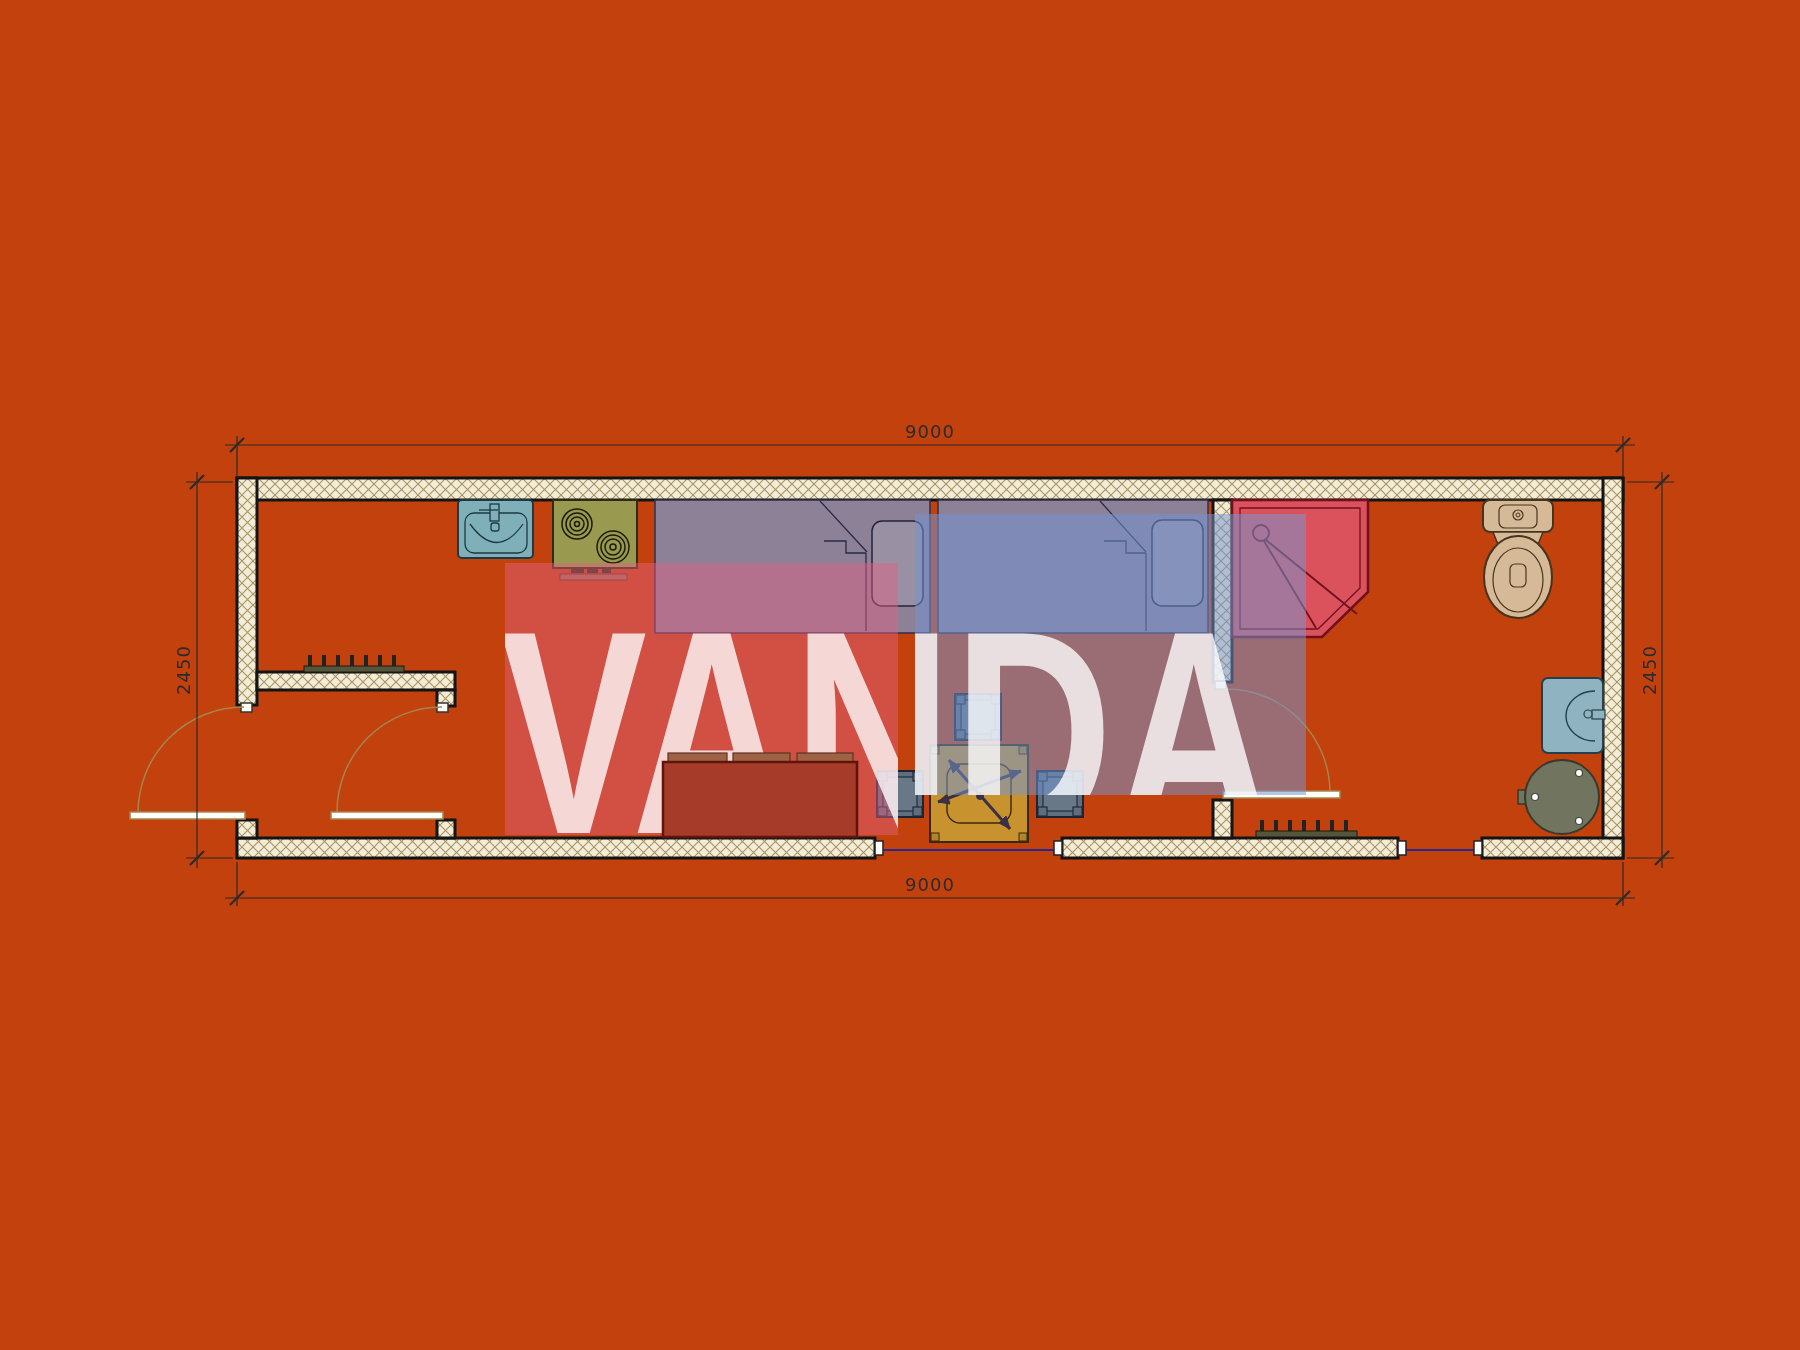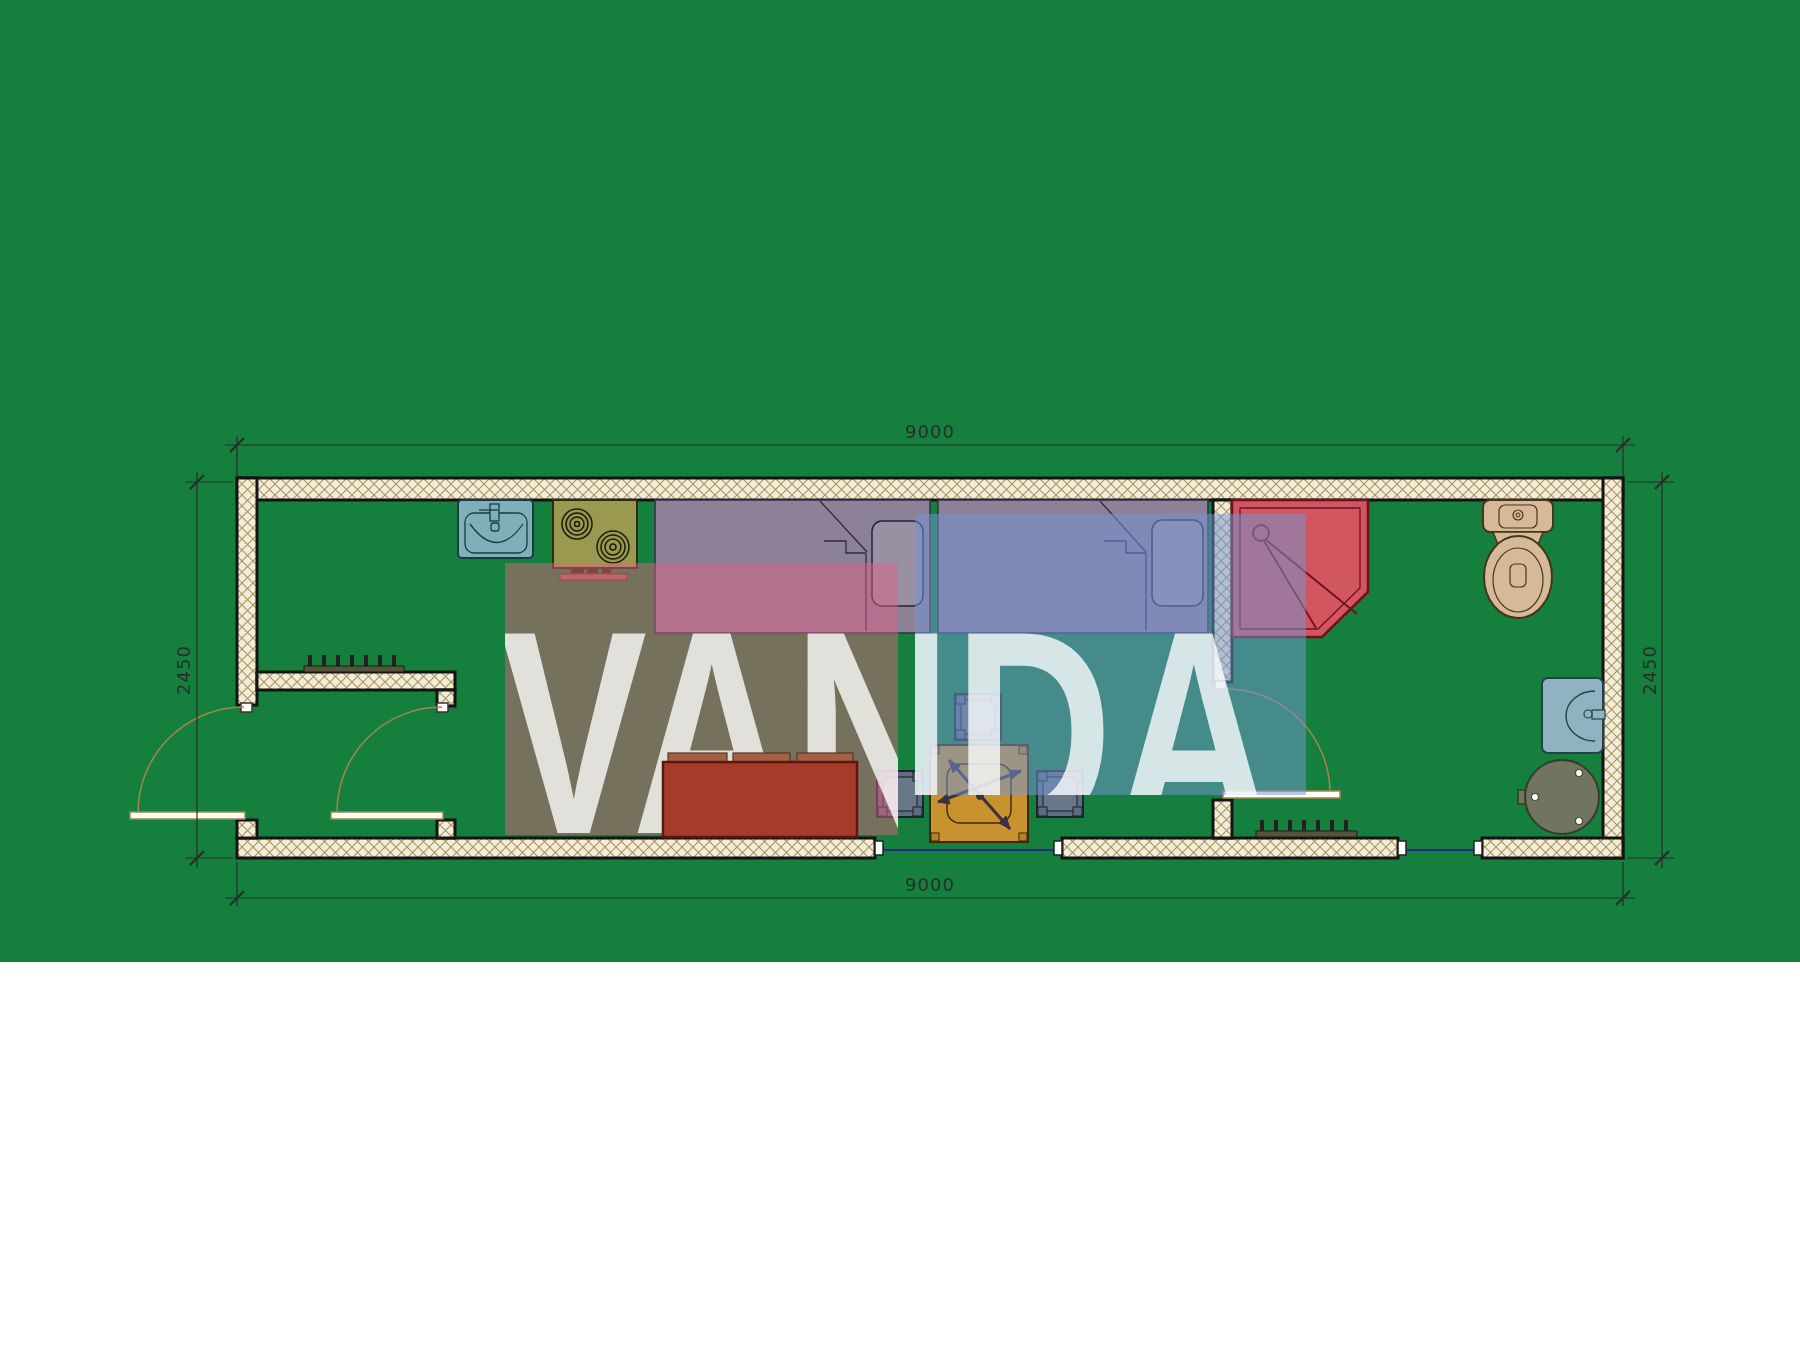--- a/index.html
+++ b/index.html
@@ -1,16 +1,16 @@
 <!DOCTYPE html>
 <html><head>
 <meta charset="utf-8">
 <style>
   html,body{margin:0;padding:0;background:#ffffff;}
-  .stage{position:relative;width:1800px;height:962px;background:#15803d;overflow:hidden;
+  .stage{position:relative;width:1800px;height:1350px;background:#c2410c;overflow:hidden;
          font-family:"DejaVu Sans",sans-serif;}
   .stage svg{position:absolute;left:0;top:0;}
   .dimtext{font-family:"DejaVu Sans",sans-serif;font-size:18px;letter-spacing:1px;fill:#2b2b2b;}
   .wm{position:absolute;overflow:hidden;}
   .wm-pink{left:505px;top:563px;width:393px;height:272px;background:rgba(225,95,130,.47);}
   .wm-blue{left:915px;top:514px;width:391px;height:281px;background:rgba(115,150,210,.52);}
   .wm-word{position:absolute;font:700 290px/1 "Liberation Sans",sans-serif;letter-spacing:2px;
            color:rgba(255,255,255,.78);white-space:nowrap;transform:scaleX(.76);transform-origin:0 0;}
   .wm-pink .wm-word{left:-5px;top:24px;}
   .wm-blue .wm-word{left:-415px;top:73px;}

